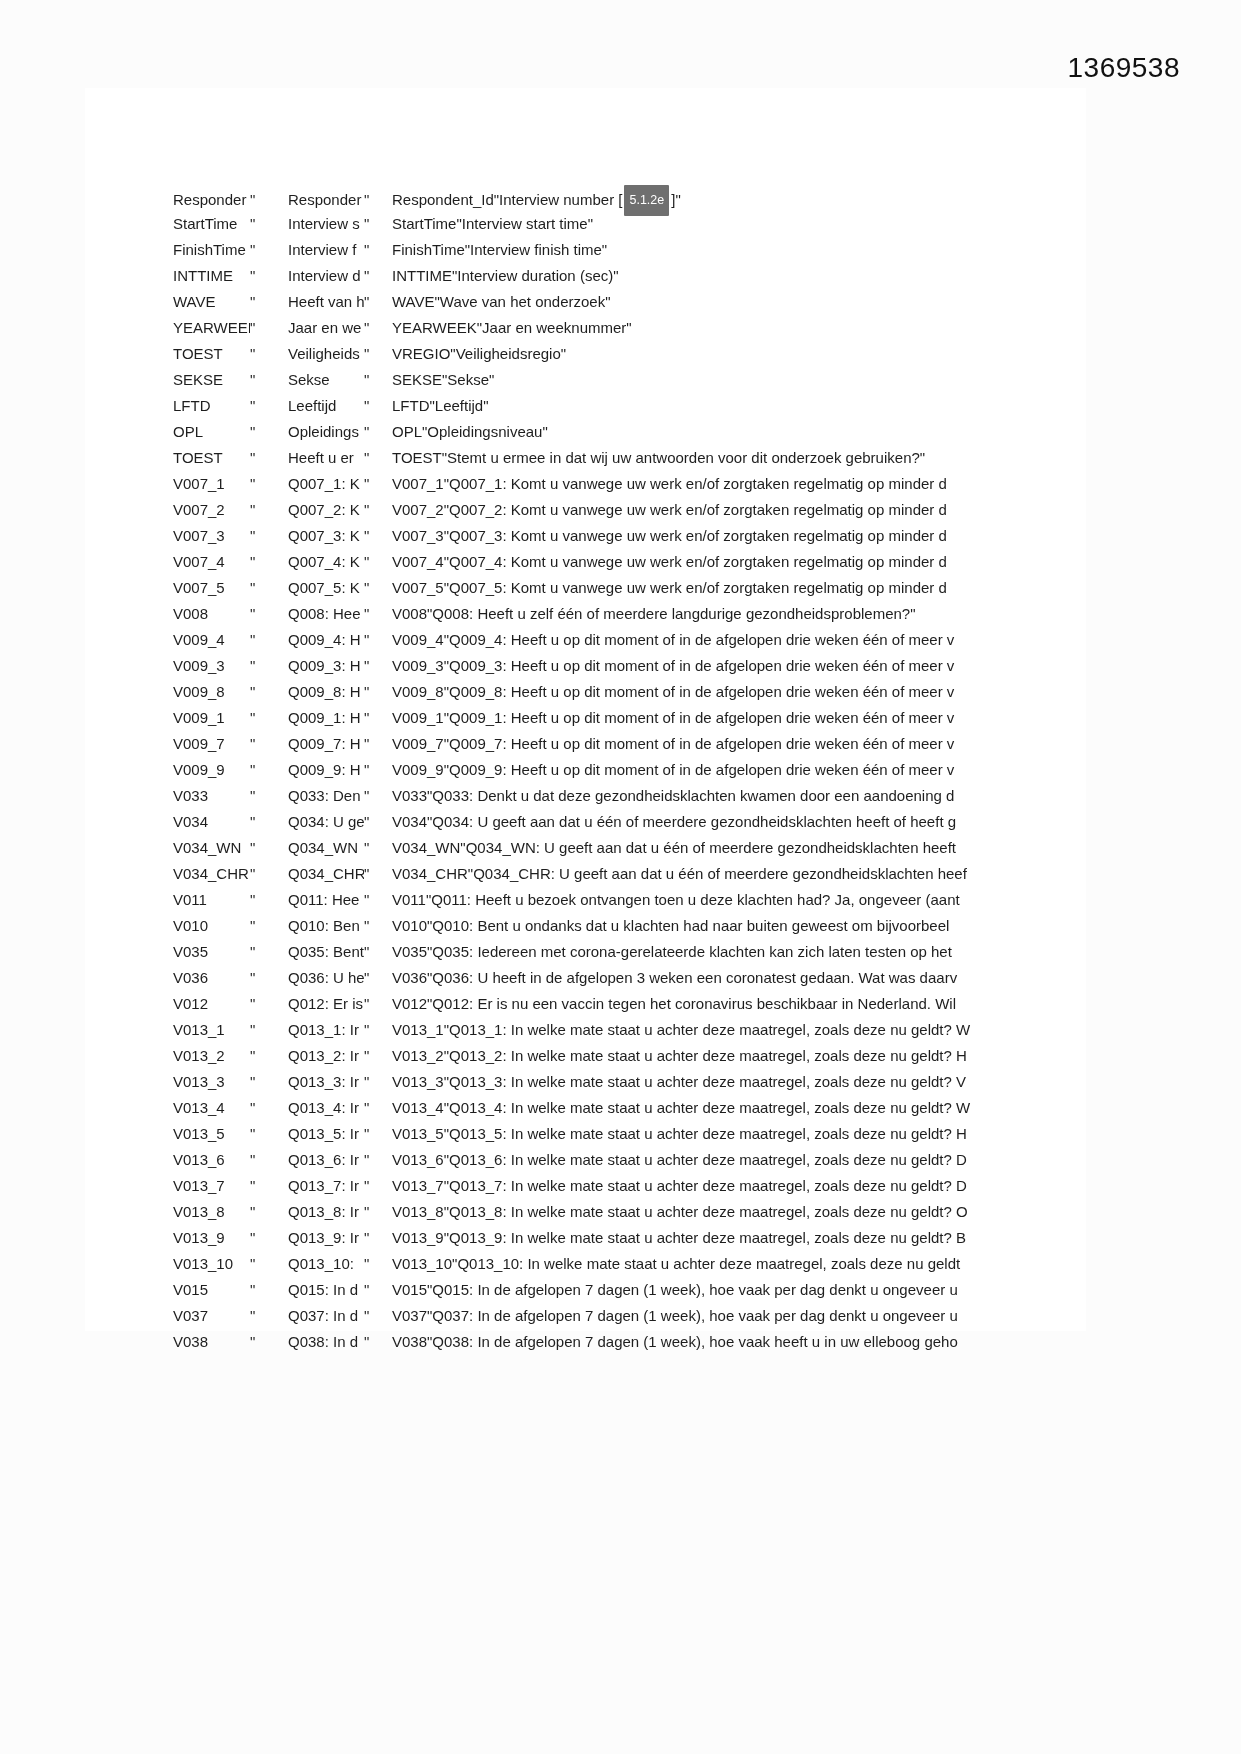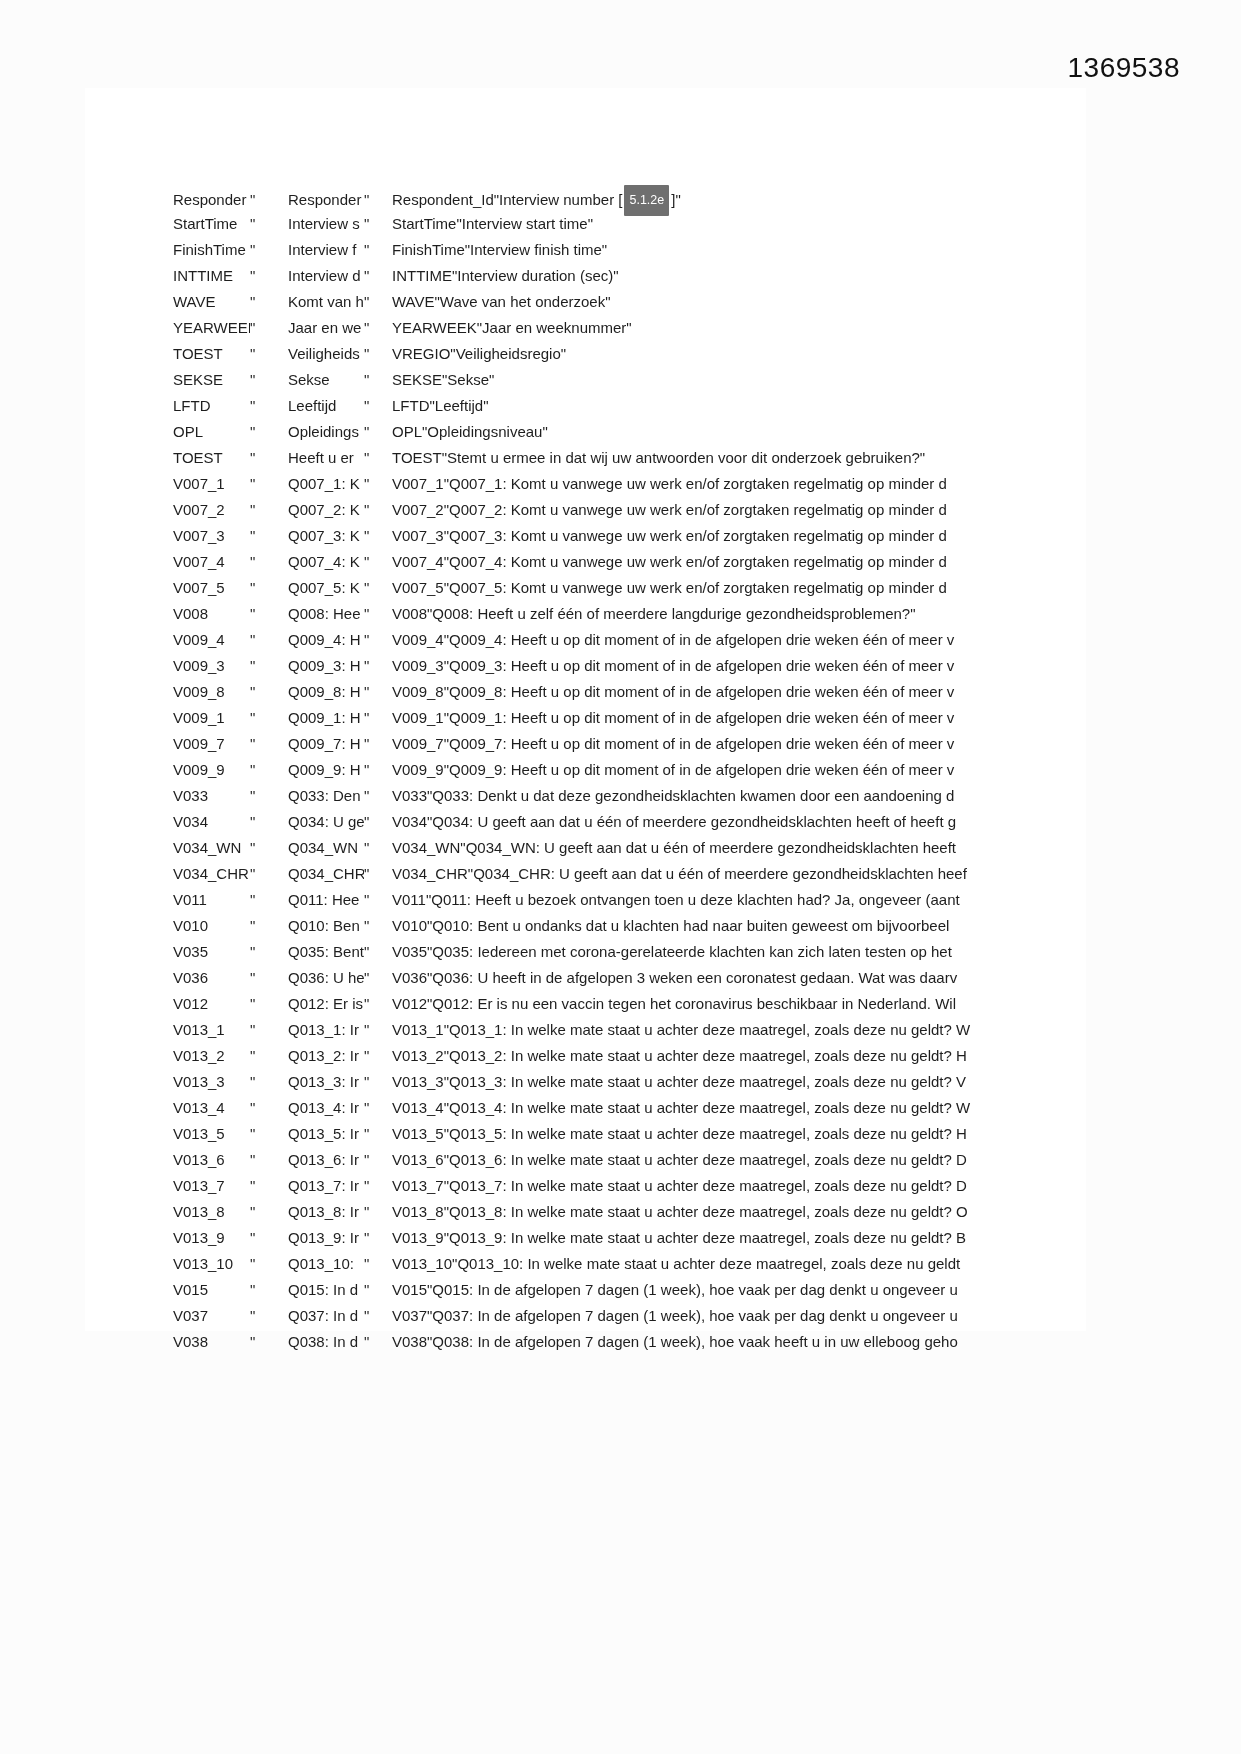--- a/index.html
+++ b/index.html
@@ -83,21 +83,21 @@
     <span class="c1">INTTIME</span>
     <span class="q">"</span>
     <span class="c2">Interview d</span>
     <span class="q">"</span>
     <span class="c3">INTTIME"Interview duration (sec)"</span>
   </div>
 
   <div class="row">
     <span class="c1">WAVE</span>
     <span class="q">"</span>
-    <span class="c2">Komt van h</span>
+    <span class="c2">Heeft van h</span>
     <span class="q">"</span>
     <span class="c3">WAVE"Wave van het onderzoek"</span>
   </div>
 
   <div class="row">
     <span class="c1">YEARWEEK</span>
     <span class="q">"</span>
     <span class="c2">Jaar en we</span>
     <span class="q">"</span>
     <span class="c3">YEARWEEK"Jaar en weeknummer"</span>

